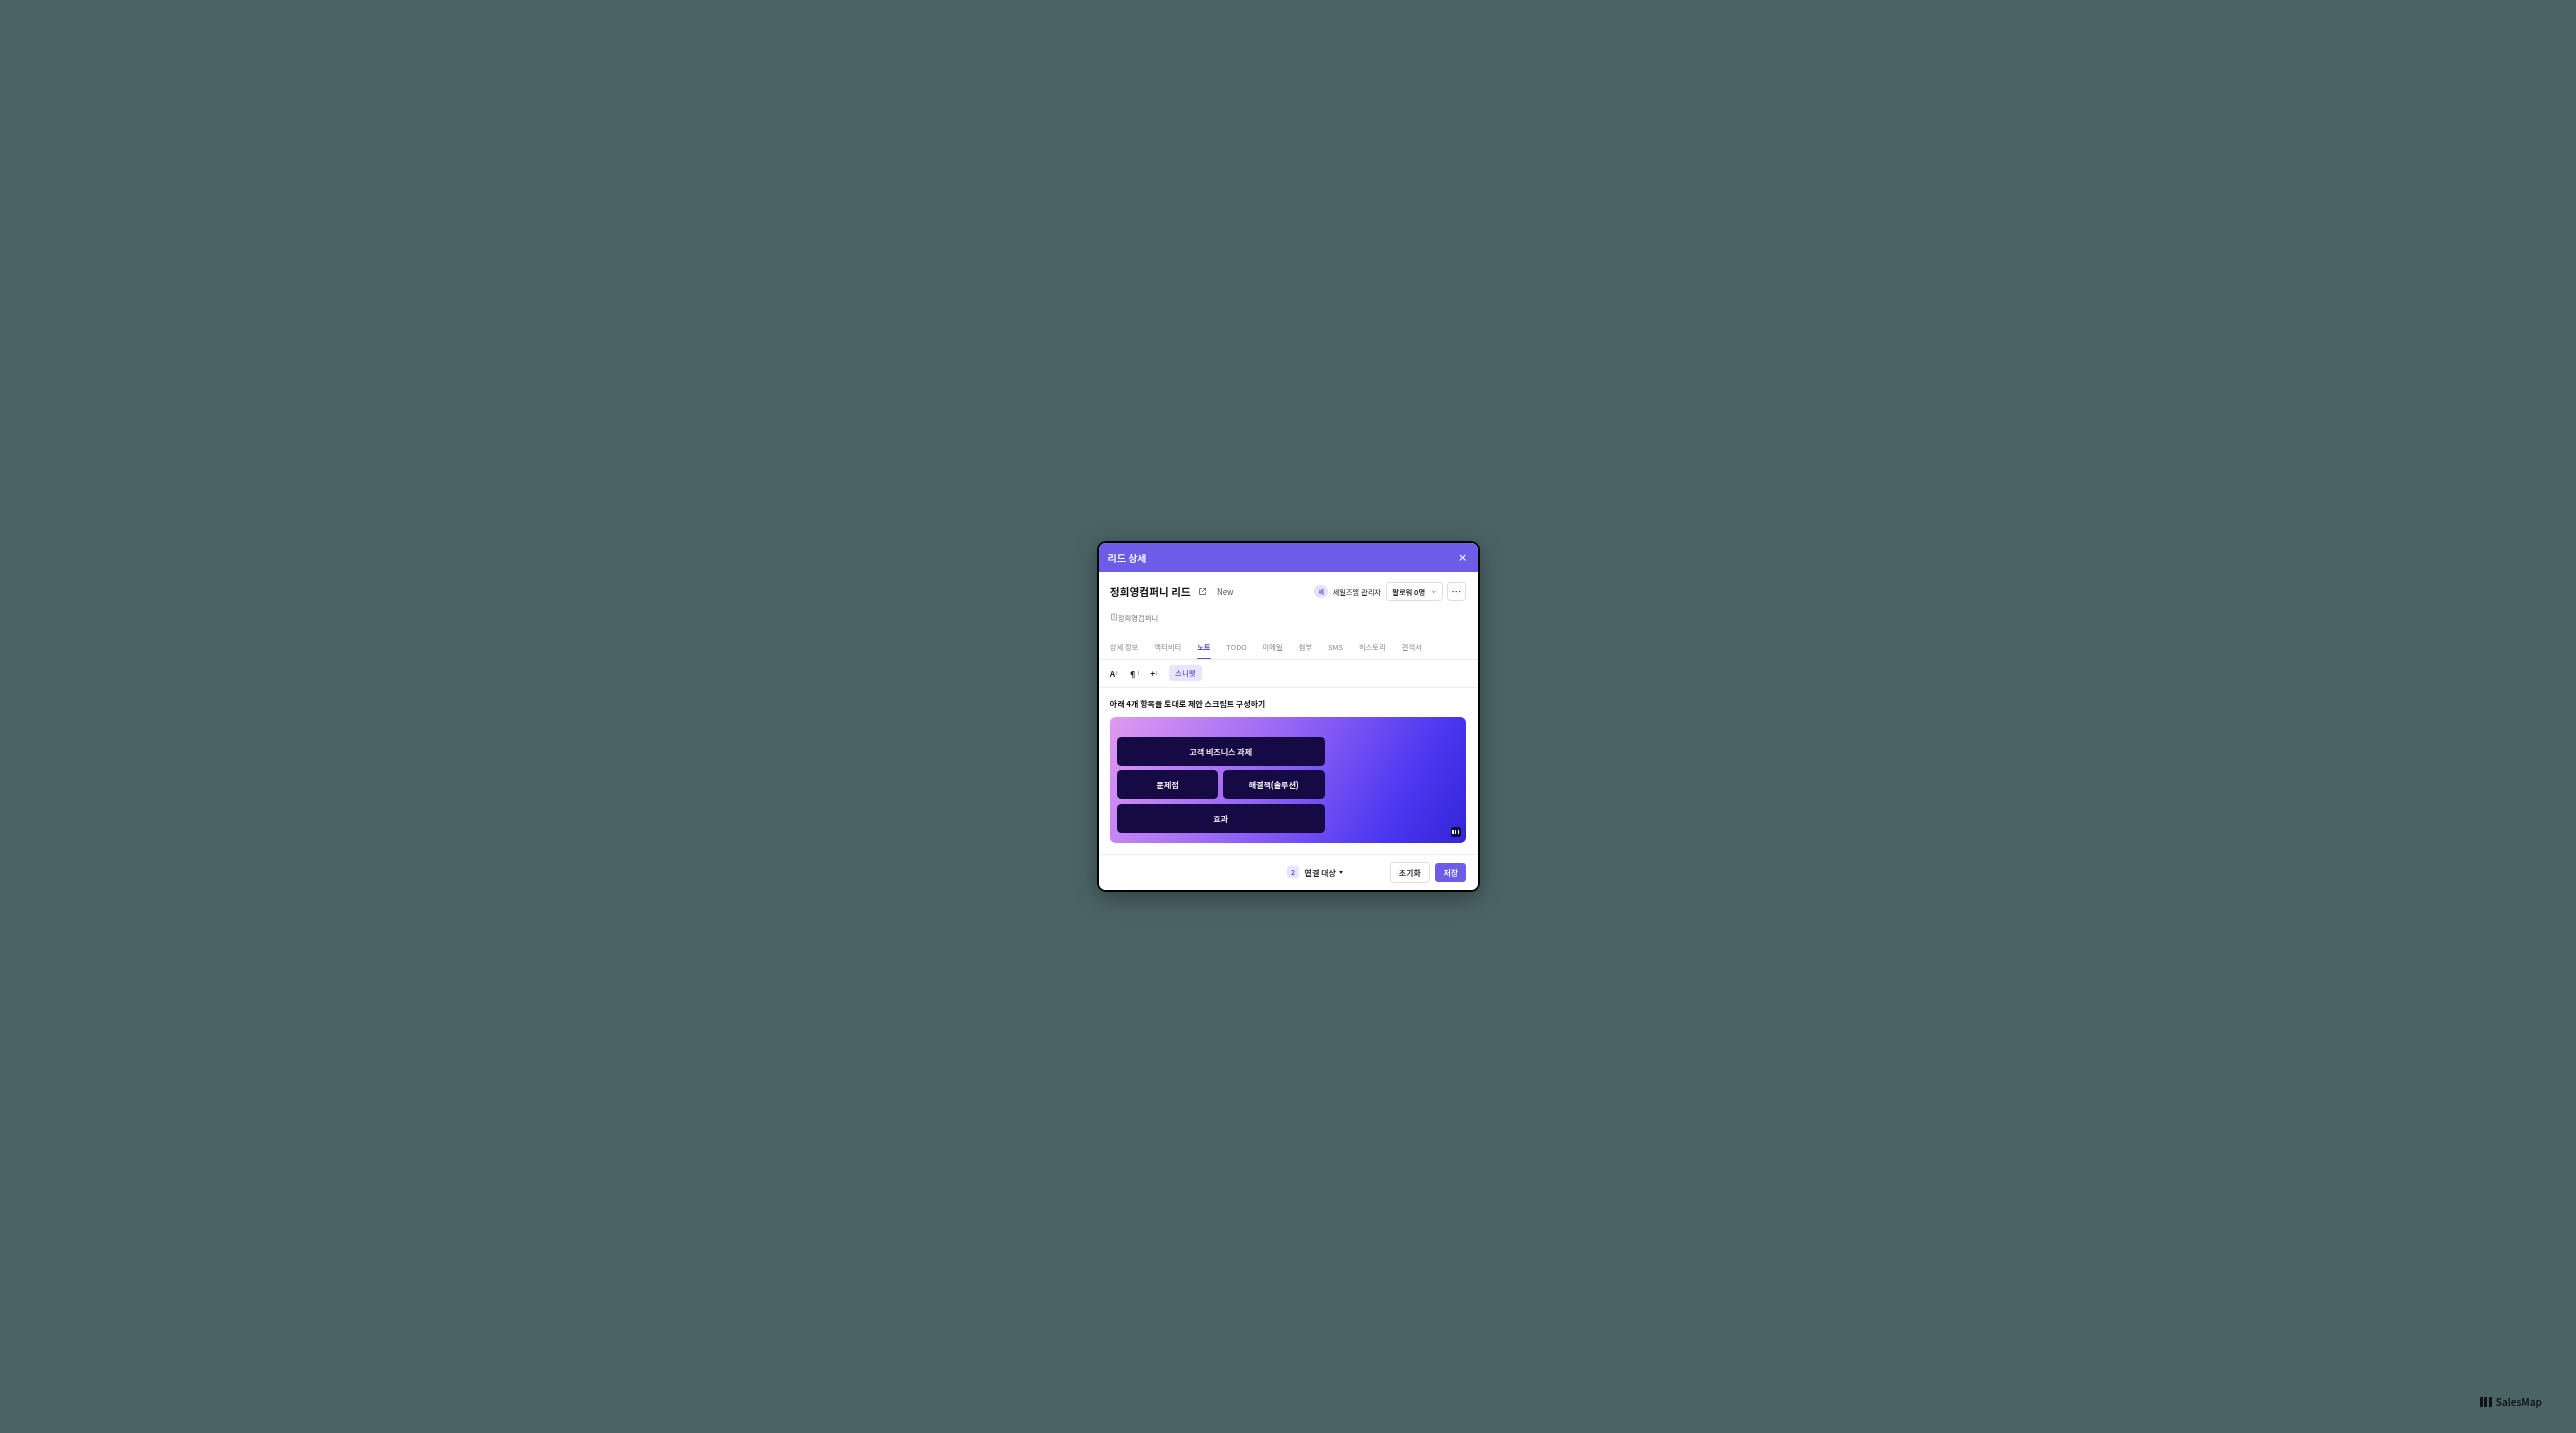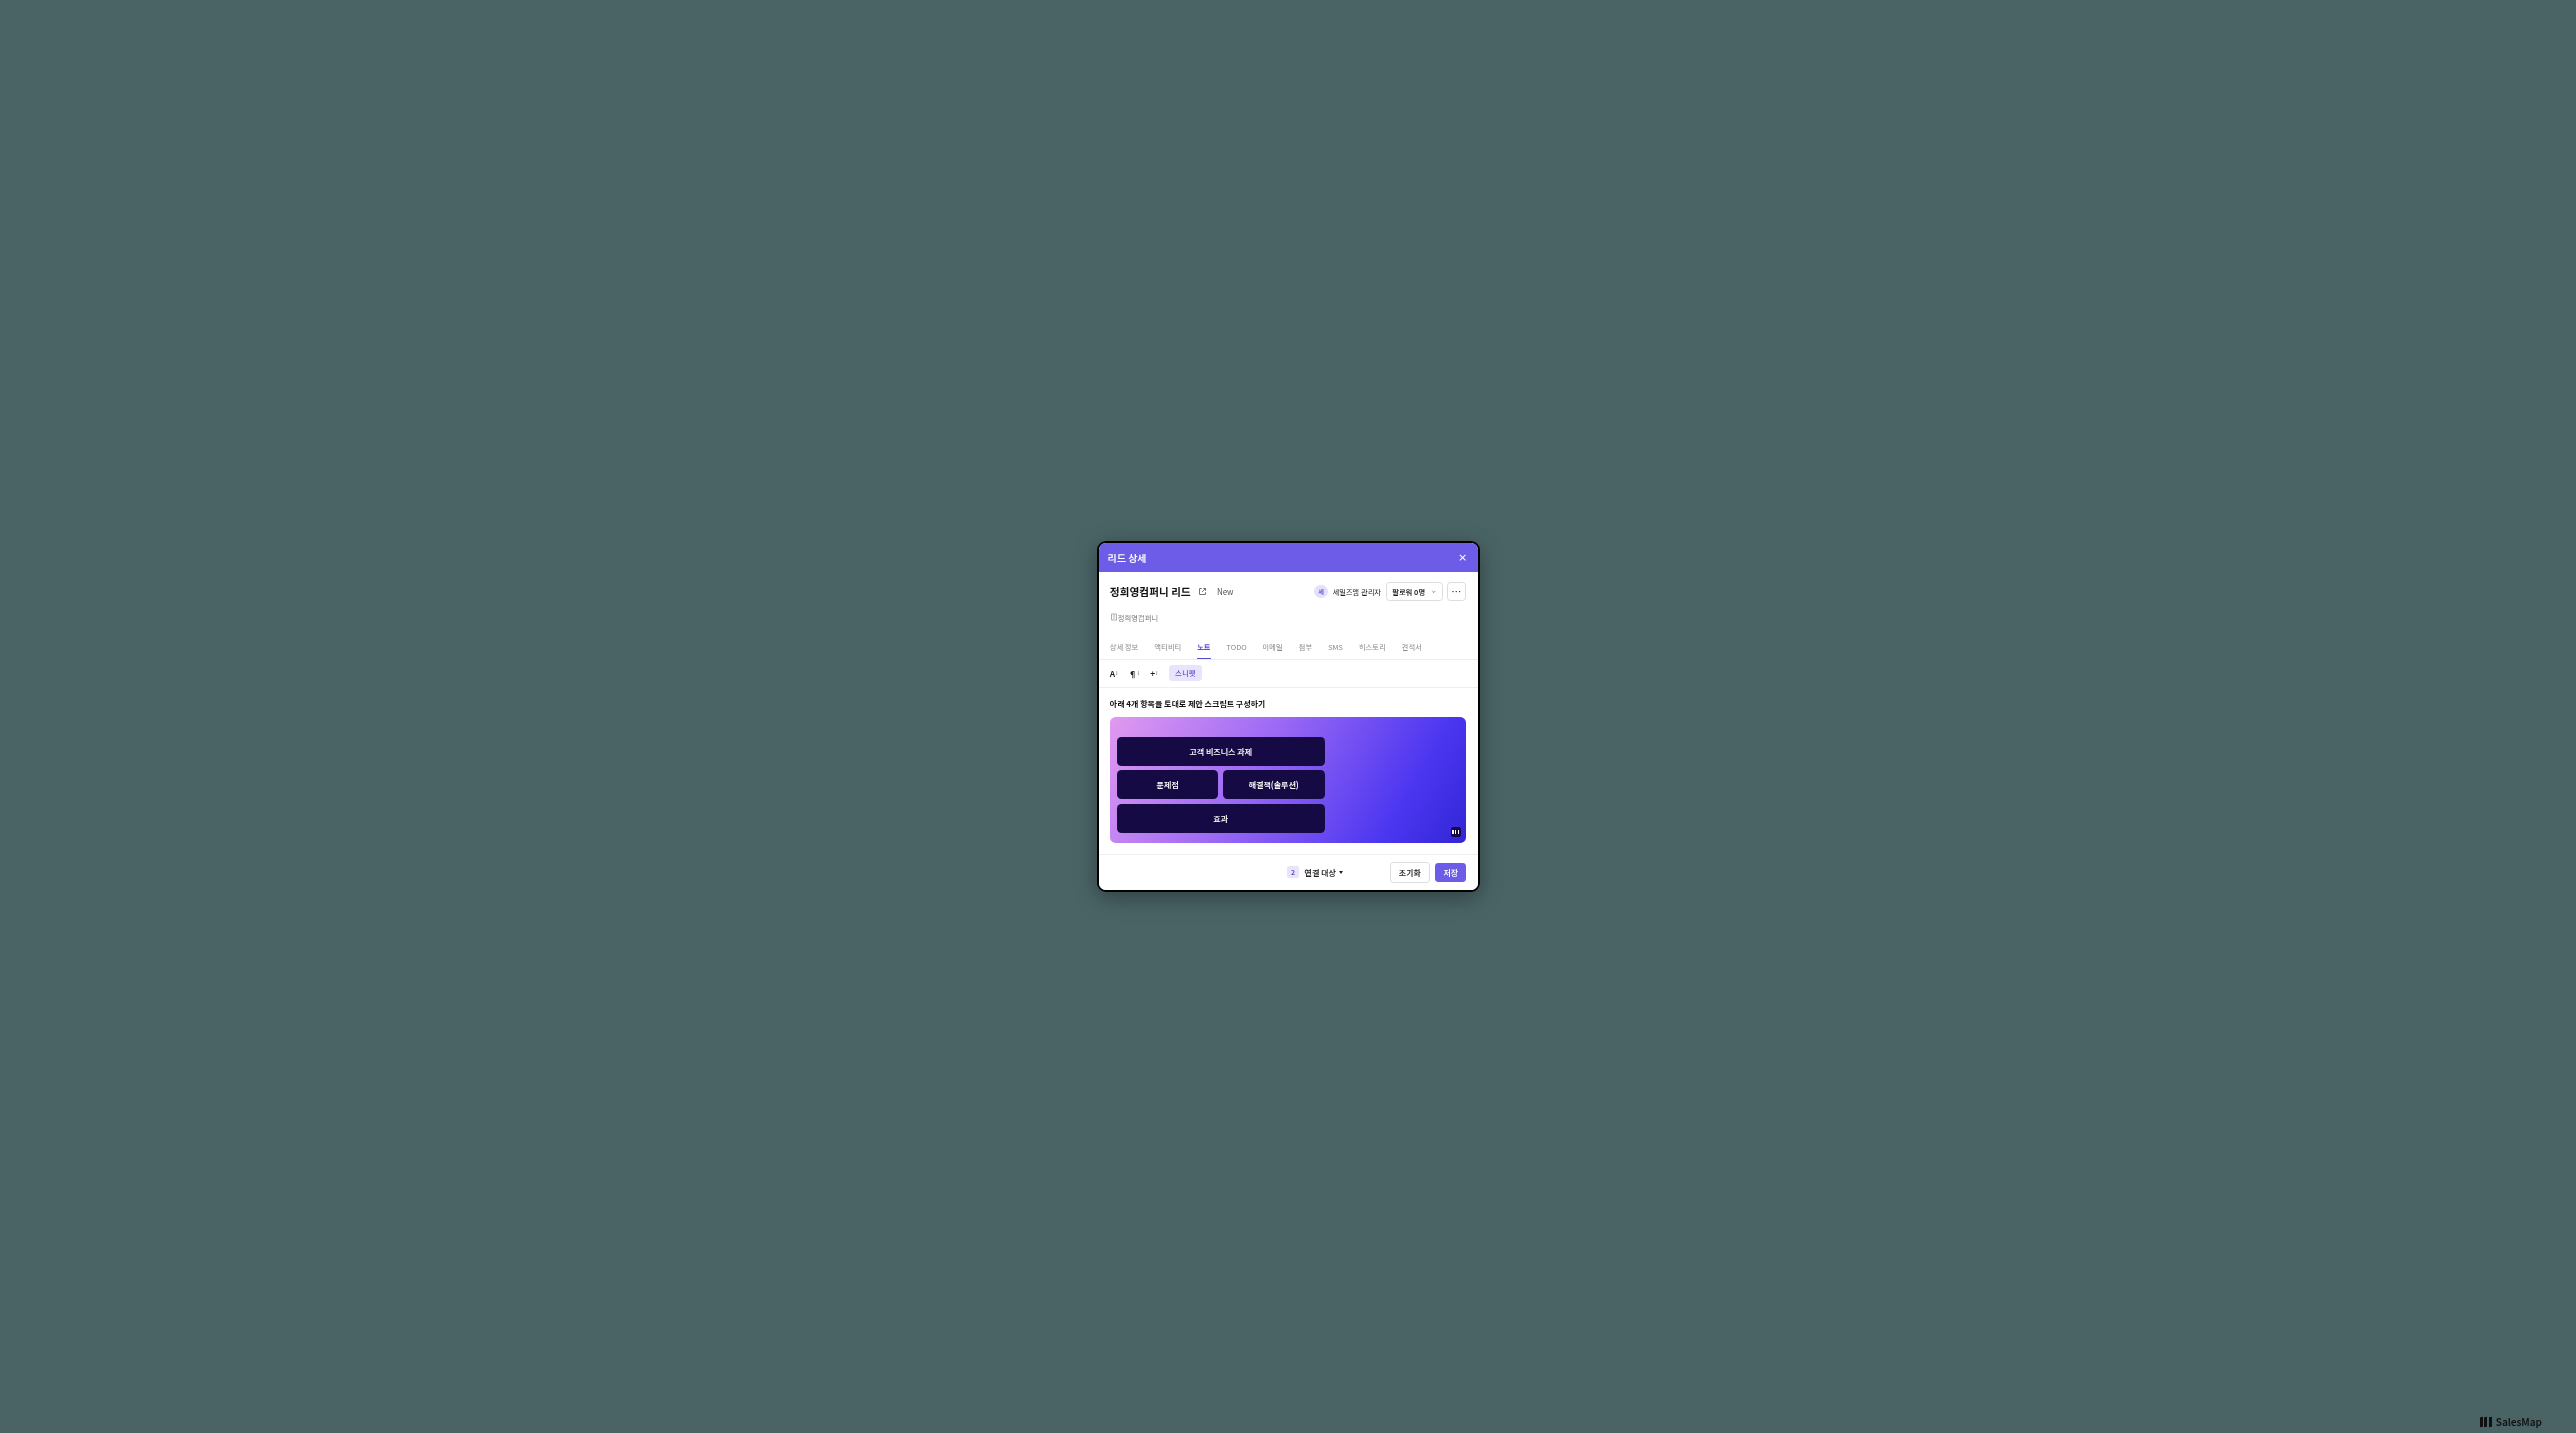--- a/index.html
+++ b/index.html
@@ -256,21 +256,21 @@
     margin-left: 41px;
   }
   .btn-primary {
     border: none;
     background: #6c5ce7;
     color: #fff;
   }
   .brand {
     position: absolute;
     right: 34px;
-    bottom: 4px;
+    bottom: 24px;
     display: flex;
     align-items: center;
     gap: 3.4px;
     color: #111;
     font-weight: 600;
     font-size: 10px;
   }
   .brand-icon {
     display: flex;
     gap: 1.1px;

